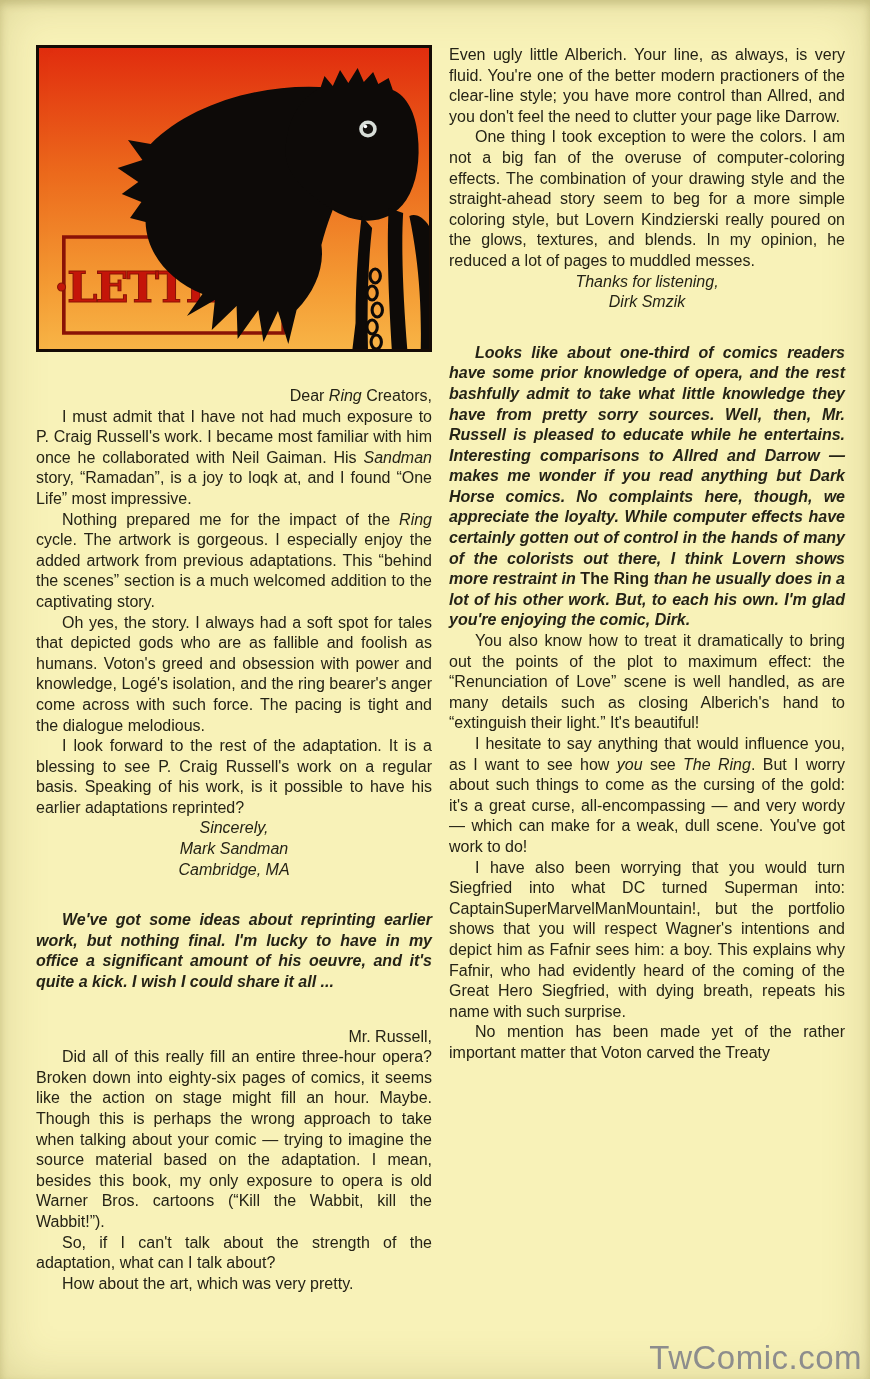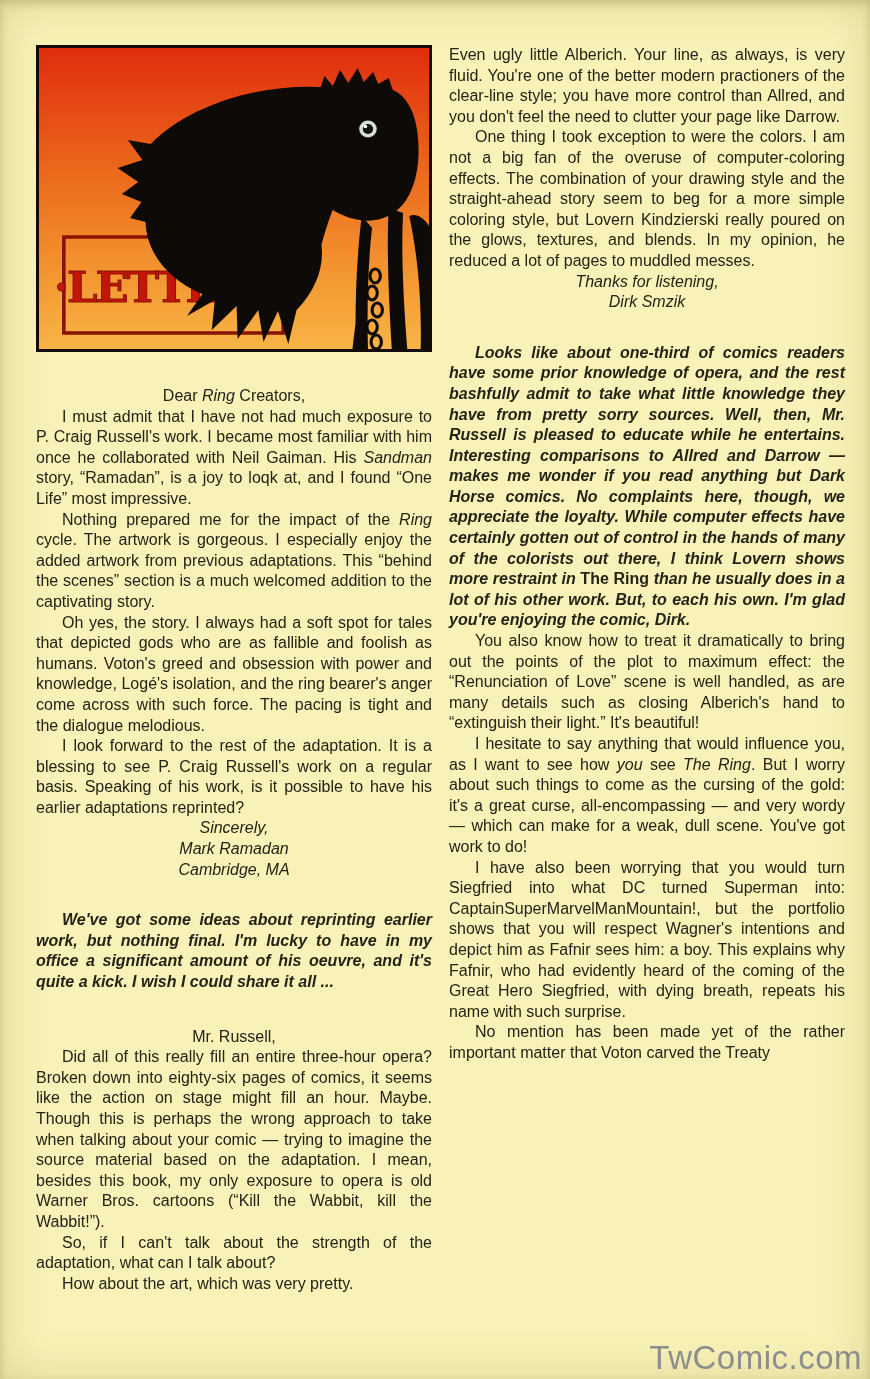--- a/index.html
+++ b/index.html
@@ -28,21 +28,21 @@
     height: 301px;
     margin-bottom: 14px;
     position: relative;
     background: #e8601a;
   }
   .art svg { display: block; width: 100%; height: 100%; }
   
   .blk { text-align: justify; }
   .blk-para { text-indent: 26px; }
   .blk-para-flush { text-indent: 0; }
-  .blk-sal { text-align: center; margin-top: 34px; }
+  .blk-sal { text-align: right; margin-top: 34px; }
   .col > .blk-sal:first-child { margin-top: 0; }
   .blk-sig { text-align: center; font-style: italic; }
   .blk-reply {
     margin-top: 30px;
     text-indent: 26px;
     font-weight: bold; font-style: italic;
   }
   .run-n { font-style: inherit; }
   .run-i { font-style: italic; }
   .run-bi { font-weight: bold; }
@@ -114,21 +114,21 @@
       </svg>
     </div>
     <div class="col-text">
         <div class="blk blk-sal"><span class="run-n">Dear </span><span class="run-i">Ring</span><span class="run-n"> Creators,</span></div>
         <div class="blk blk-para"><span class="run-n">I must admit that I have not had much exposure to P. Craig Russell's work. I became most familiar with him once he collaborated with Neil Gaiman. His </span><span class="run-i">Sandman</span><span class="run-n"> story, “Ramadan”, is a joy to loqk at, and I found “One Life” most impressive.</span></div>
         <div class="blk blk-para"><span class="run-n">Nothing prepared me for the impact of the </span><span class="run-i">Ring</span><span class="run-n"> cycle. The artwork is gorgeous. I especially enjoy the added artwork from previous adaptations. This “behind the scenes” section is a much welcomed addition to the captivating story.</span></div>
         <div class="blk blk-para"><span class="run-n">Oh yes, the story. I always had a soft spot for tales that depicted gods who are as fallible and foolish as humans. Voton's greed and obsession with power and knowledge, Logé's isolation, and the ring bearer's anger come across with such force. The pacing is tight and the dialogue melodious.</span></div>
         <div class="blk blk-para"><span class="run-n">I look forward to the rest of the adaptation. It is a blessing to see P. Craig Russell's work on a regular basis. Speaking of his work, is it possible to have his earlier adaptations reprinted?</span></div>
         <div class="blk blk-sig">
           <div class="sig-line">Sincerely,</div>
-          <div class="sig-line">Mark Ramadan</div>
+          <div class="sig-line">Mark Sandman</div>
           <div class="sig-line">Cambridge, MA</div>
         </div>
         <div class="blk blk-reply"><span class="run-bi">We've got some ideas about reprinting earlier work, but nothing final. I'm lucky to have in my office a significant amount of his oeuvre, and it's quite a kick. I wish I could share it all ...</span></div>
         <div class="blk blk-sal"><span class="run-n">Mr. Russell,</span></div>
         <div class="blk blk-para"><span class="run-n">Did all of this really fill an entire three-hour opera? Broken down into eighty-six pages of comics, it seems like the action on stage might fill an hour. Maybe. Though this is perhaps the wrong approach to take when talking about your comic — trying to imagine the source material based on the adaptation. I mean, besides this book, my only exposure to opera is old Warner Bros. cartoons (“Kill the Wabbit, kill the Wabbit!”).</span></div>
         <div class="blk blk-para"><span class="run-n">So, if I can't talk about the strength of the adaptation, what can I talk about?</span></div>
         <div class="blk blk-para"><span class="run-n">How about the art, which was very pretty.</span></div>
       </div>
   </div>
 

